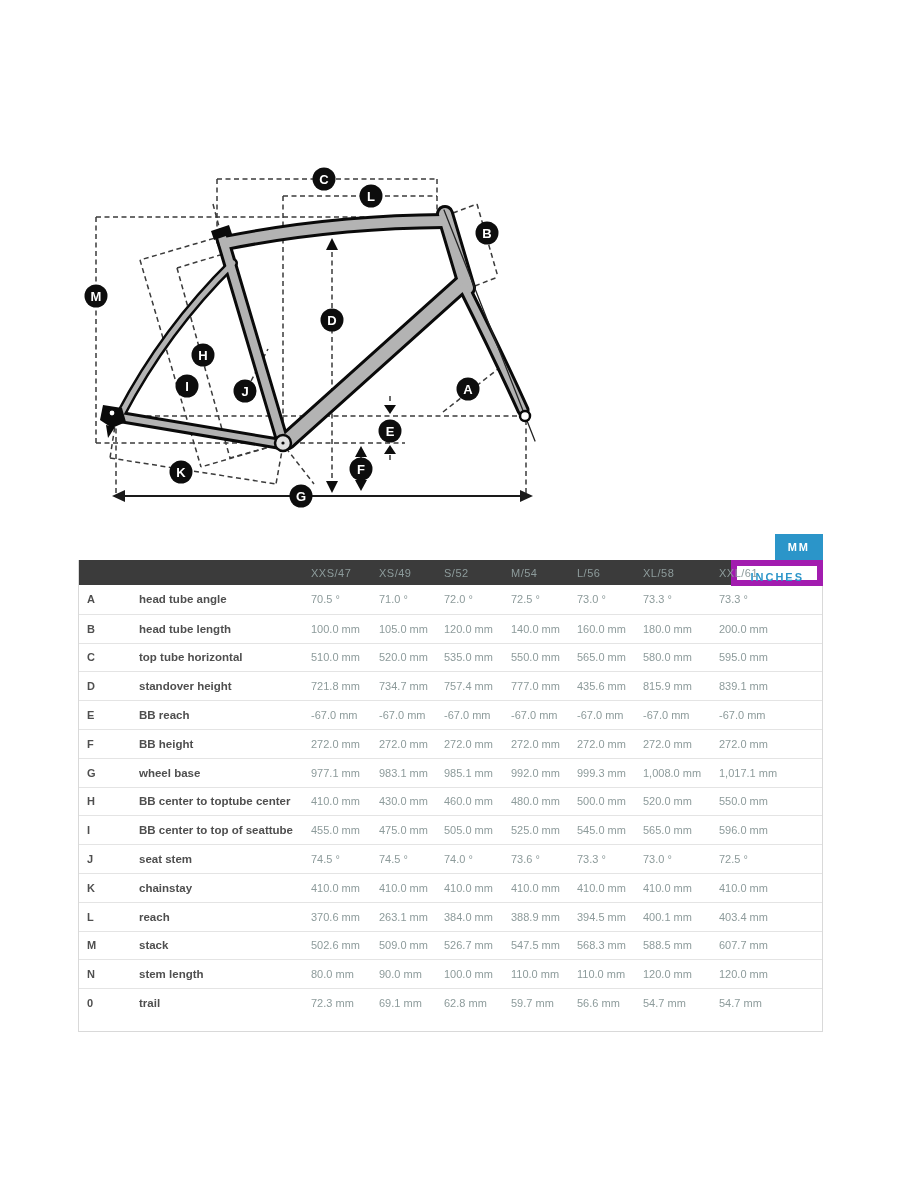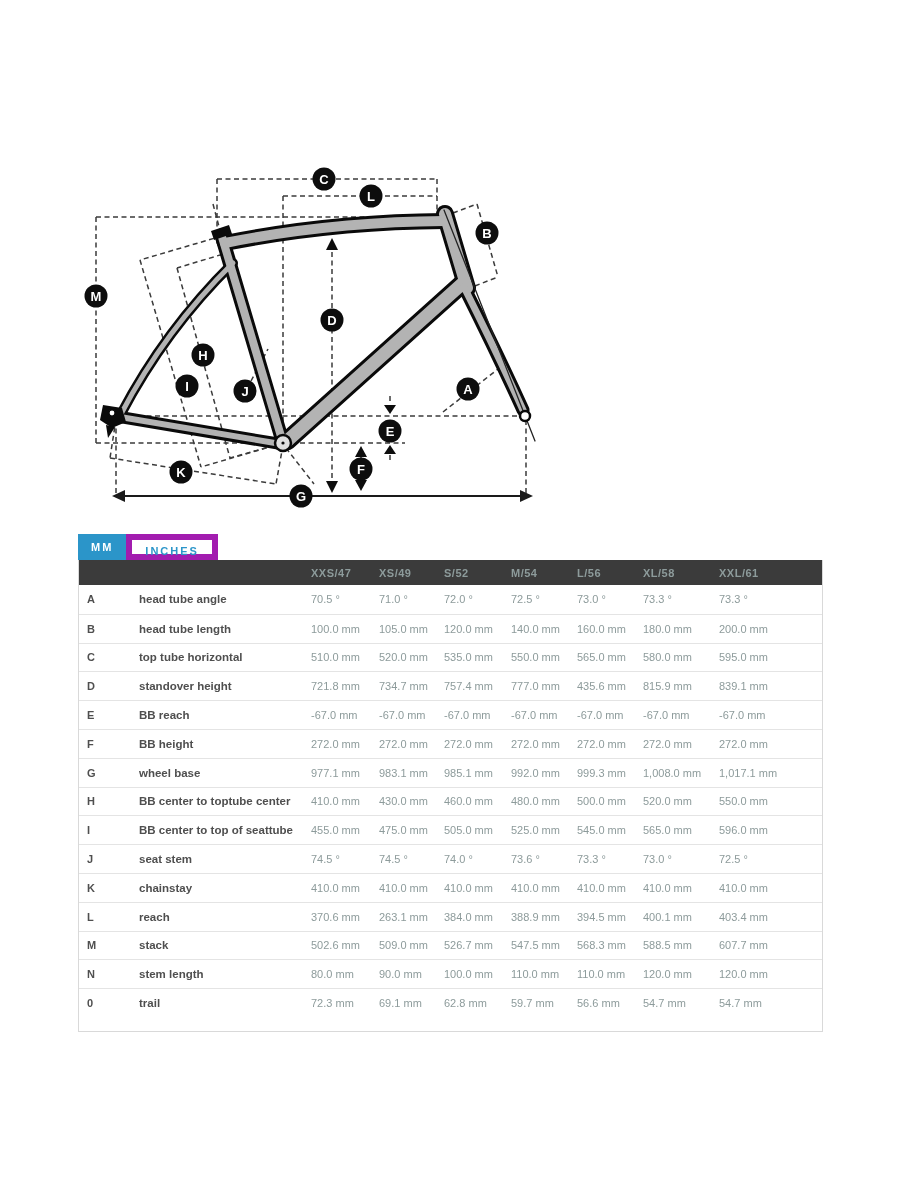--- a/index.html
+++ b/index.html
@@ -5,31 +5,31 @@
   * { margin:0; padding:0; box-sizing:border-box; }
   html,body { background:#ffffff; }
   body { font-family:"Liberation Sans", sans-serif; }
   .page { position:relative; width:900px; height:1200px; background:#fff; overflow:hidden; }
 
   
   .geo-svg { position:absolute; left:0; top:0; }
 
   
   .tablewrap { position:absolute; left:78px; top:534px; width:745px; }
-  .tabs { display:flex; align-items:flex-end; height:26px; }
+  .tabs { display:flex; align-items:flex-end; height:26px;flex-direction:column; }
   .tab { height:26px; line-height:26px; font-size:11px; font-weight:bold; letter-spacing:2px;
          padding:0 13px; cursor:pointer; }
   .tab.active { background:#2b95c9; color:#ffffff; }
   .tab.inactive { background:#ffffff; color:#2b95c9; border:6px solid #a21caf; line-height:22px; }
 
   
   .tbl { border:1px solid #d9d9d9; border-top:none; padding-bottom:14px; background:#fff; }
   .grid-row { display:grid; grid-template-columns:32px 200px 68px 65px 67px 66px 66px 76px auto; align-items:center; }
   .thead { background:#3b3b3b; height:25px; }
-  .thead .cell { color:#fff; font-size:11px; font-weight:bold; letter-spacing:0.5px; }
+  .thead .cell { color:#fff; font-size:11px; font-weight:normal; letter-spacing:0.5px; }
   .trow { height:28.8px; border-top:1px solid #e4e4e4; }
   .trow:first-child { border-top:none; }
   .cell { white-space:nowrap; overflow:visible; }
   .cell.letter { padding-left:8px; font-size:11px; font-weight:bold; color:#4f4f4f; }
   .cell.label  { padding-left:2px; font-size:11.5px; font-weight:bold; color:#4f4f4f;margin-left:26px; }
   .cell.val    { font-size:11px; color:#8d9b9b; }
 </style>
 </head>
 <body>
 

